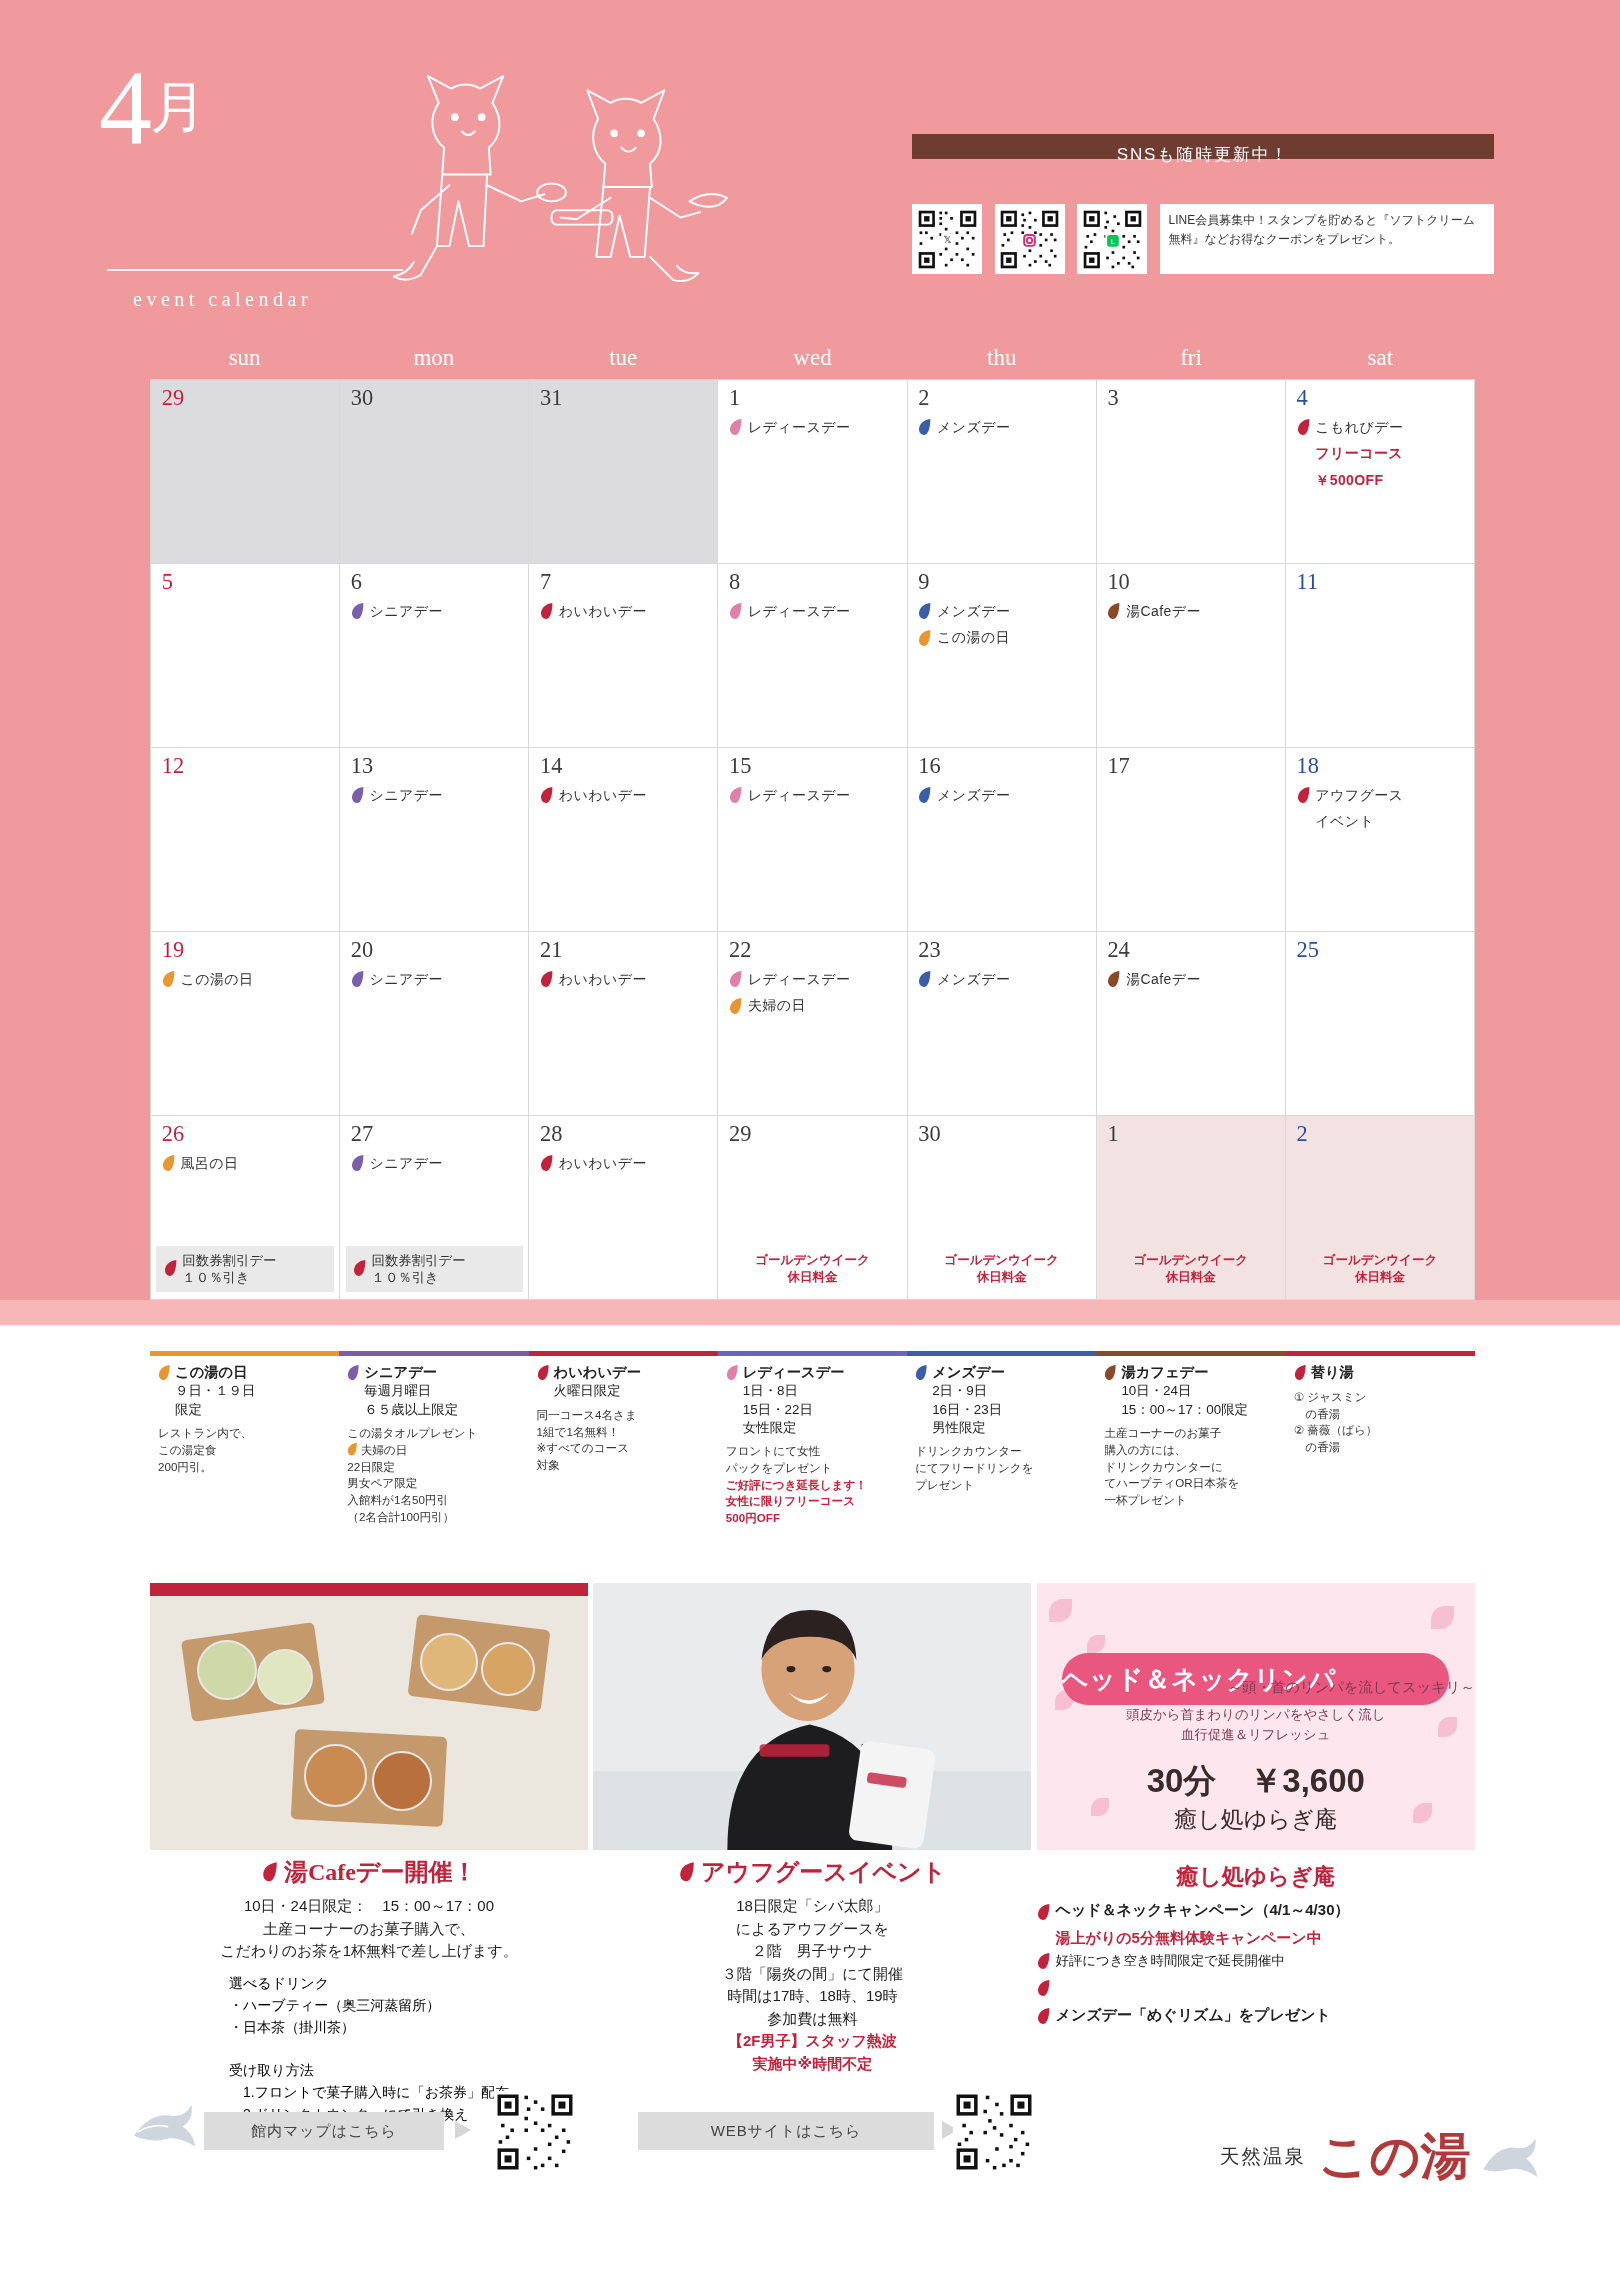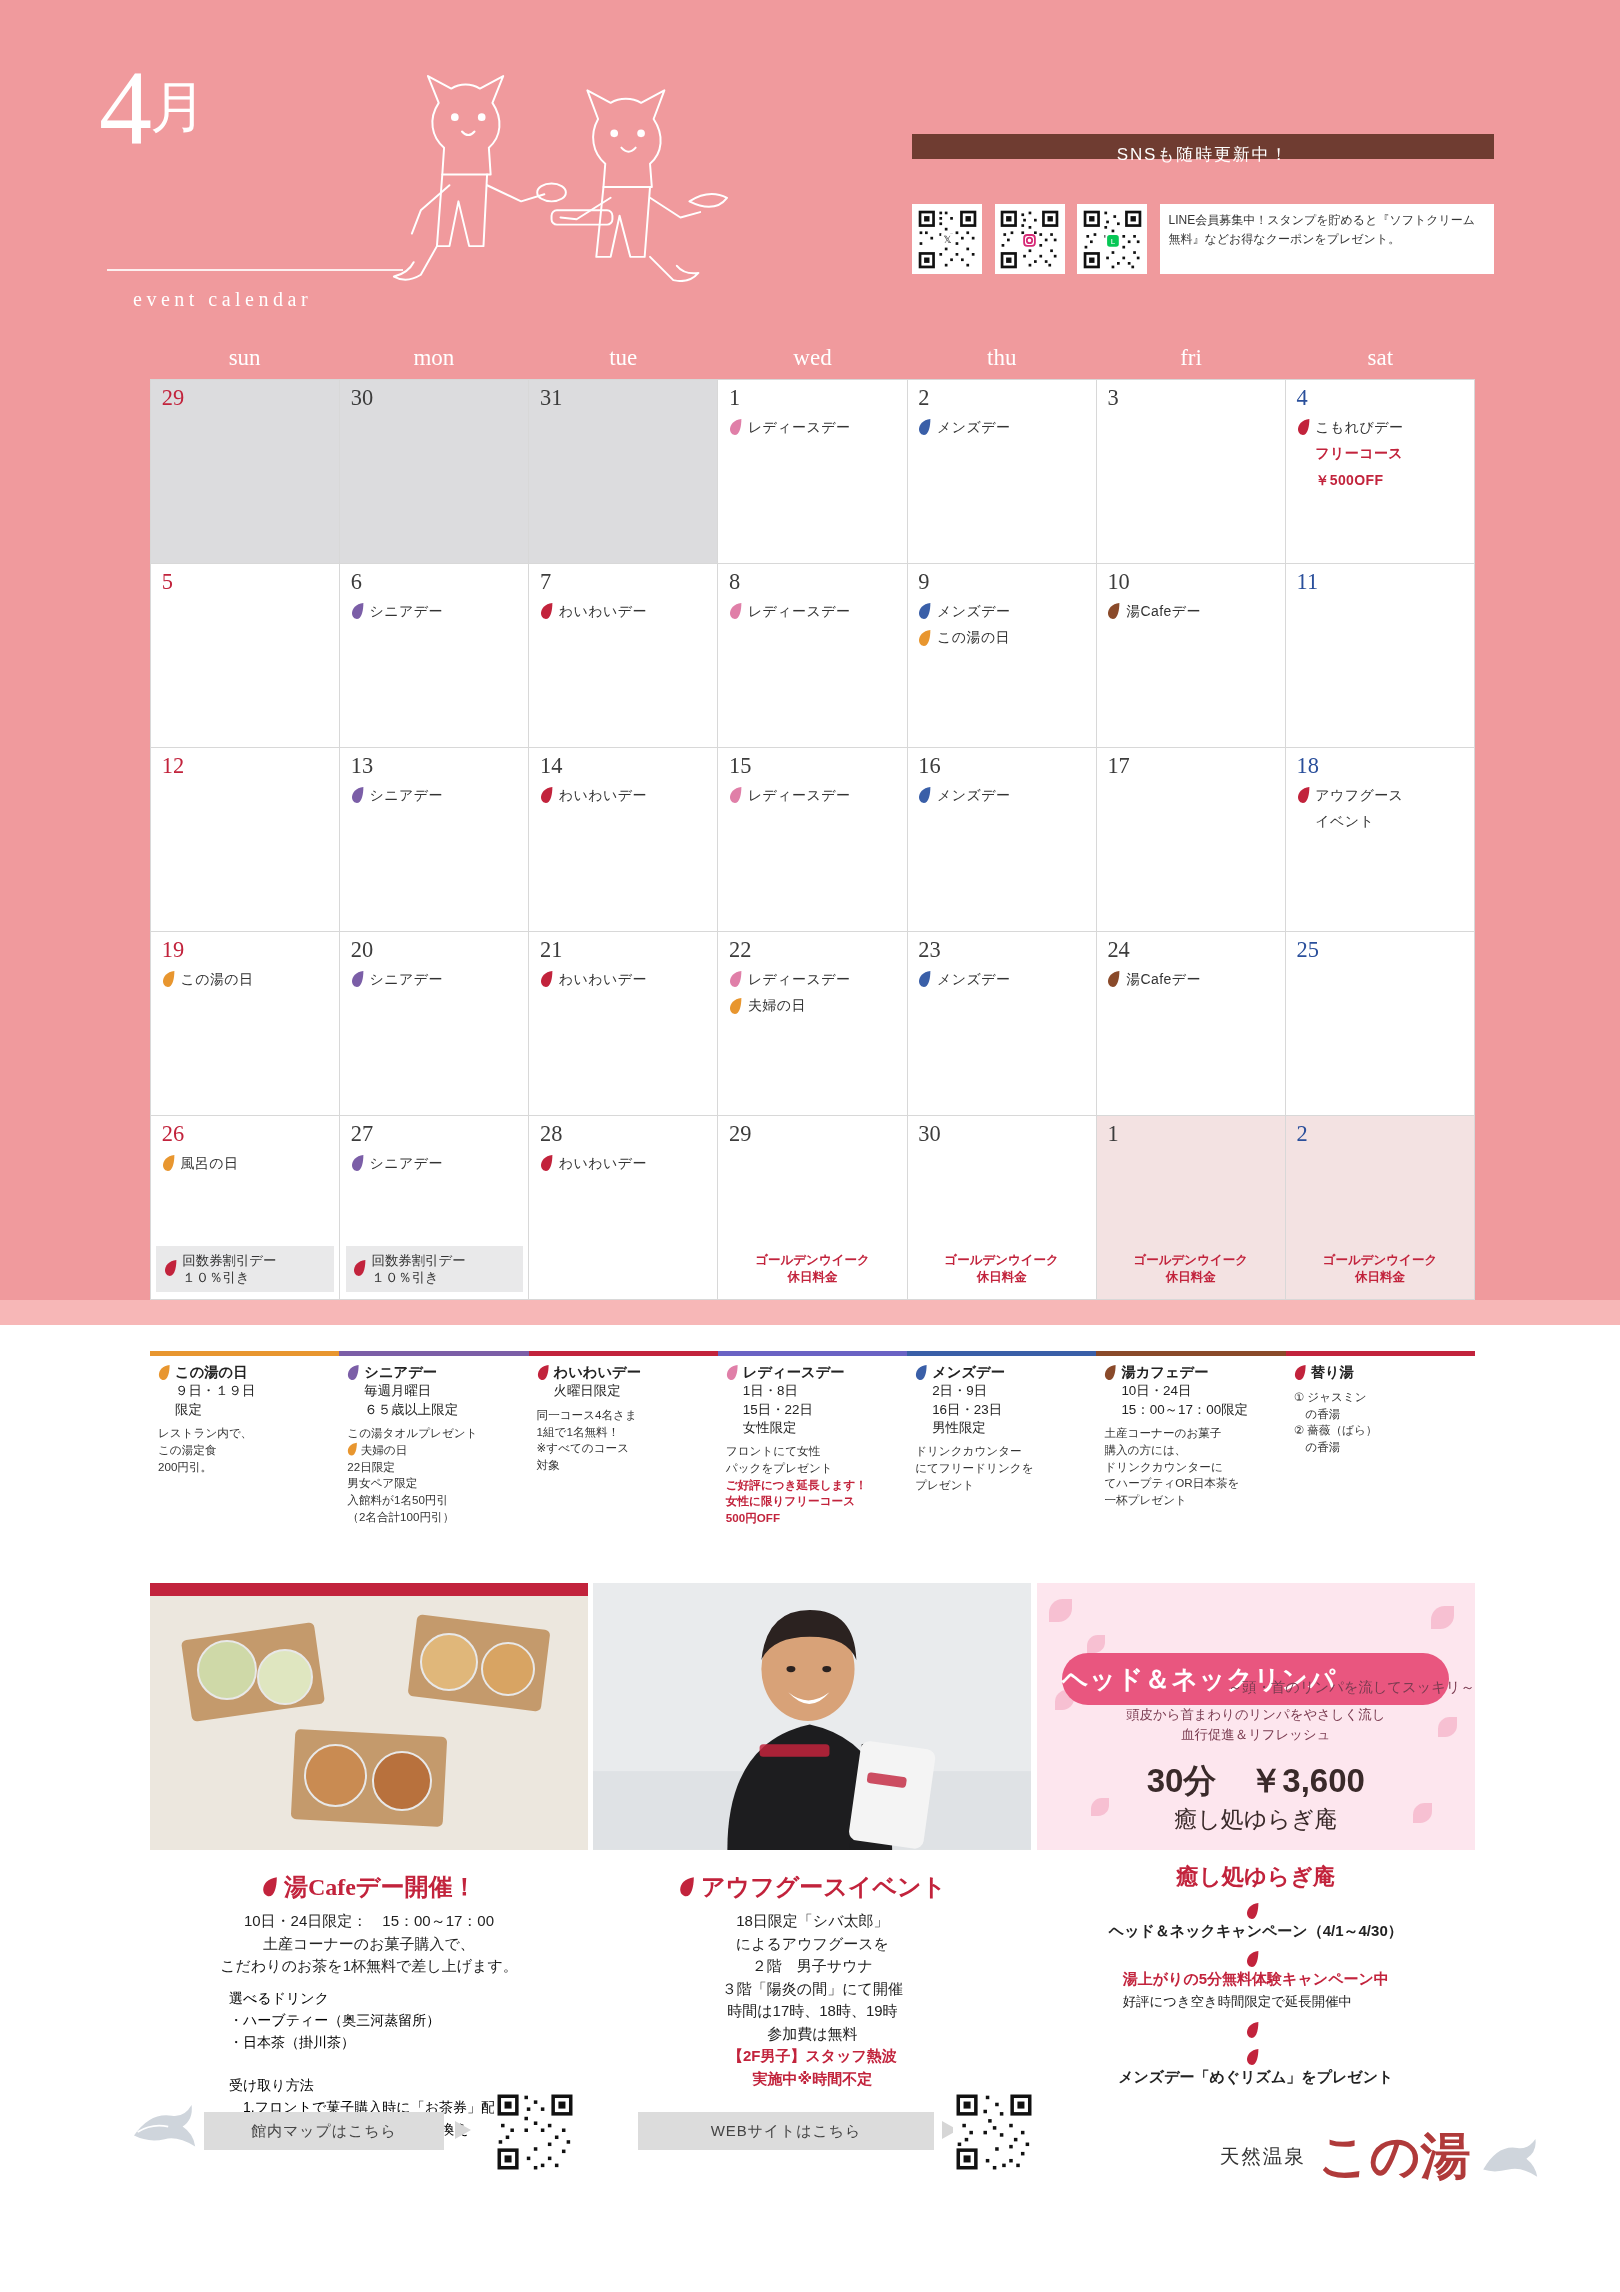--- a/index.html
+++ b/index.html
@@ -92,21 +92,21 @@
   .lg h4 .leaf{width:12.5px;height:17px;flex:0 0 12.5px;margin-right:4.5px;margin-top:0.9px;}
   .lg .sub{font-size:13.4px;line-height:1.35;margin-left:17px;color:#222;}
   .lg .body{font-size:11.6px;line-height:1.45;margin-top:6.3px;color:#333;}
   .lg .body .r{color:#c2233c;font-weight:bold;}
   .lg .body .inline-leaf{display:inline-block;width:10.7px;height:14.3px;vertical-align:-2.7px;margin-right:2.7px;}
 
   
   .panels{position:absolute;left:150px;top:1583px;width:1325px;display:flex;gap:5.4px;}
   .panel{width:438px;}
   .photo{height:267px;position:relative;overflow:hidden;}
-  .panel .cap{padding-top:21px;text-align:center;}
+  .panel .cap{padding-top:6px;text-align:center;}
   .cap h3{
     margin:0 0 7.2px 0;font-size:24px;color:#c2233c;font-weight:bold;
     font-family:"Liberation Serif","DejaVu Serif",serif;display:flex;justify-content:center;align-items:center;
   }
   .cap h3 .leaf{width:16px;height:21.5px;margin-right:6.3px;}
   .cap p{margin:0;font-size:15px;line-height:1.5;color:#222;}
   .cap .red{color:#c2233c;font-weight:bold;}
   .cap .left{text-align:left;display:inline-block;font-size:14px;line-height:1.55;}
 
   
@@ -124,21 +124,21 @@
   }
   .sak .l2{position:absolute;left:0;top:95px;width:100%;text-align:right;font-size:14.3px;color:#7a3b50;}
   .sak .l3{position:absolute;left:0;top:122px;width:100%;text-align:center;font-size:13.4px;color:#7a3b50;line-height:1.5;}
   .sak .price{position:absolute;left:0;top:176px;width:100%;text-align:center;font-size:33px;font-weight:bold;color:#3a2a2a;}
   .sak .shop{position:absolute;left:0;top:221px;width:100%;text-align:center;font-size:23px;color:#3a2a2a;font-family:"Liberation Serif","DejaVu Serif",serif;}
   .petal{position:absolute;width:23px;height:23px;background:#f6b9cd;border-radius:60% 0 60% 0;opacity:.85;}
 
   
   .yuragi{padding-top:10.7px;}
   .yuragi .ttl{font-size:22.4px;color:#c2233c;font-weight:bold;text-align:center;margin-bottom:7.2px;font-family:"Liberation Serif","DejaVu Serif",serif;}
-  .yrow{display:flex;align-items:center;margin-bottom:6.3px;flex-direction:column;}
+  .yrow{display:flex;align-items:flex-end;margin-bottom:6.3px;}
   .yrow .leaf{width:13.4px;height:18px;flex:0 0 13.4px;margin-right:5.4px;margin-top:2.7px;}
   .yrow .t{font-size:15px;line-height:1.45;color:#222;font-weight:bold;}
   .yrow .t .small{font-weight:normal;font-size:13.4px;}
   .yrow .t .red{color:#c2233c;}
 
   
   .footer{position:absolute;left:0;top:2096px;width:1620px;height:197px;}
   .btn-gray{
     position:absolute;height:38px;background:#dcdcdc;color:#444;font-size:15px;
     display:flex;align-items:center;justify-content:center;letter-spacing:0.9px;

